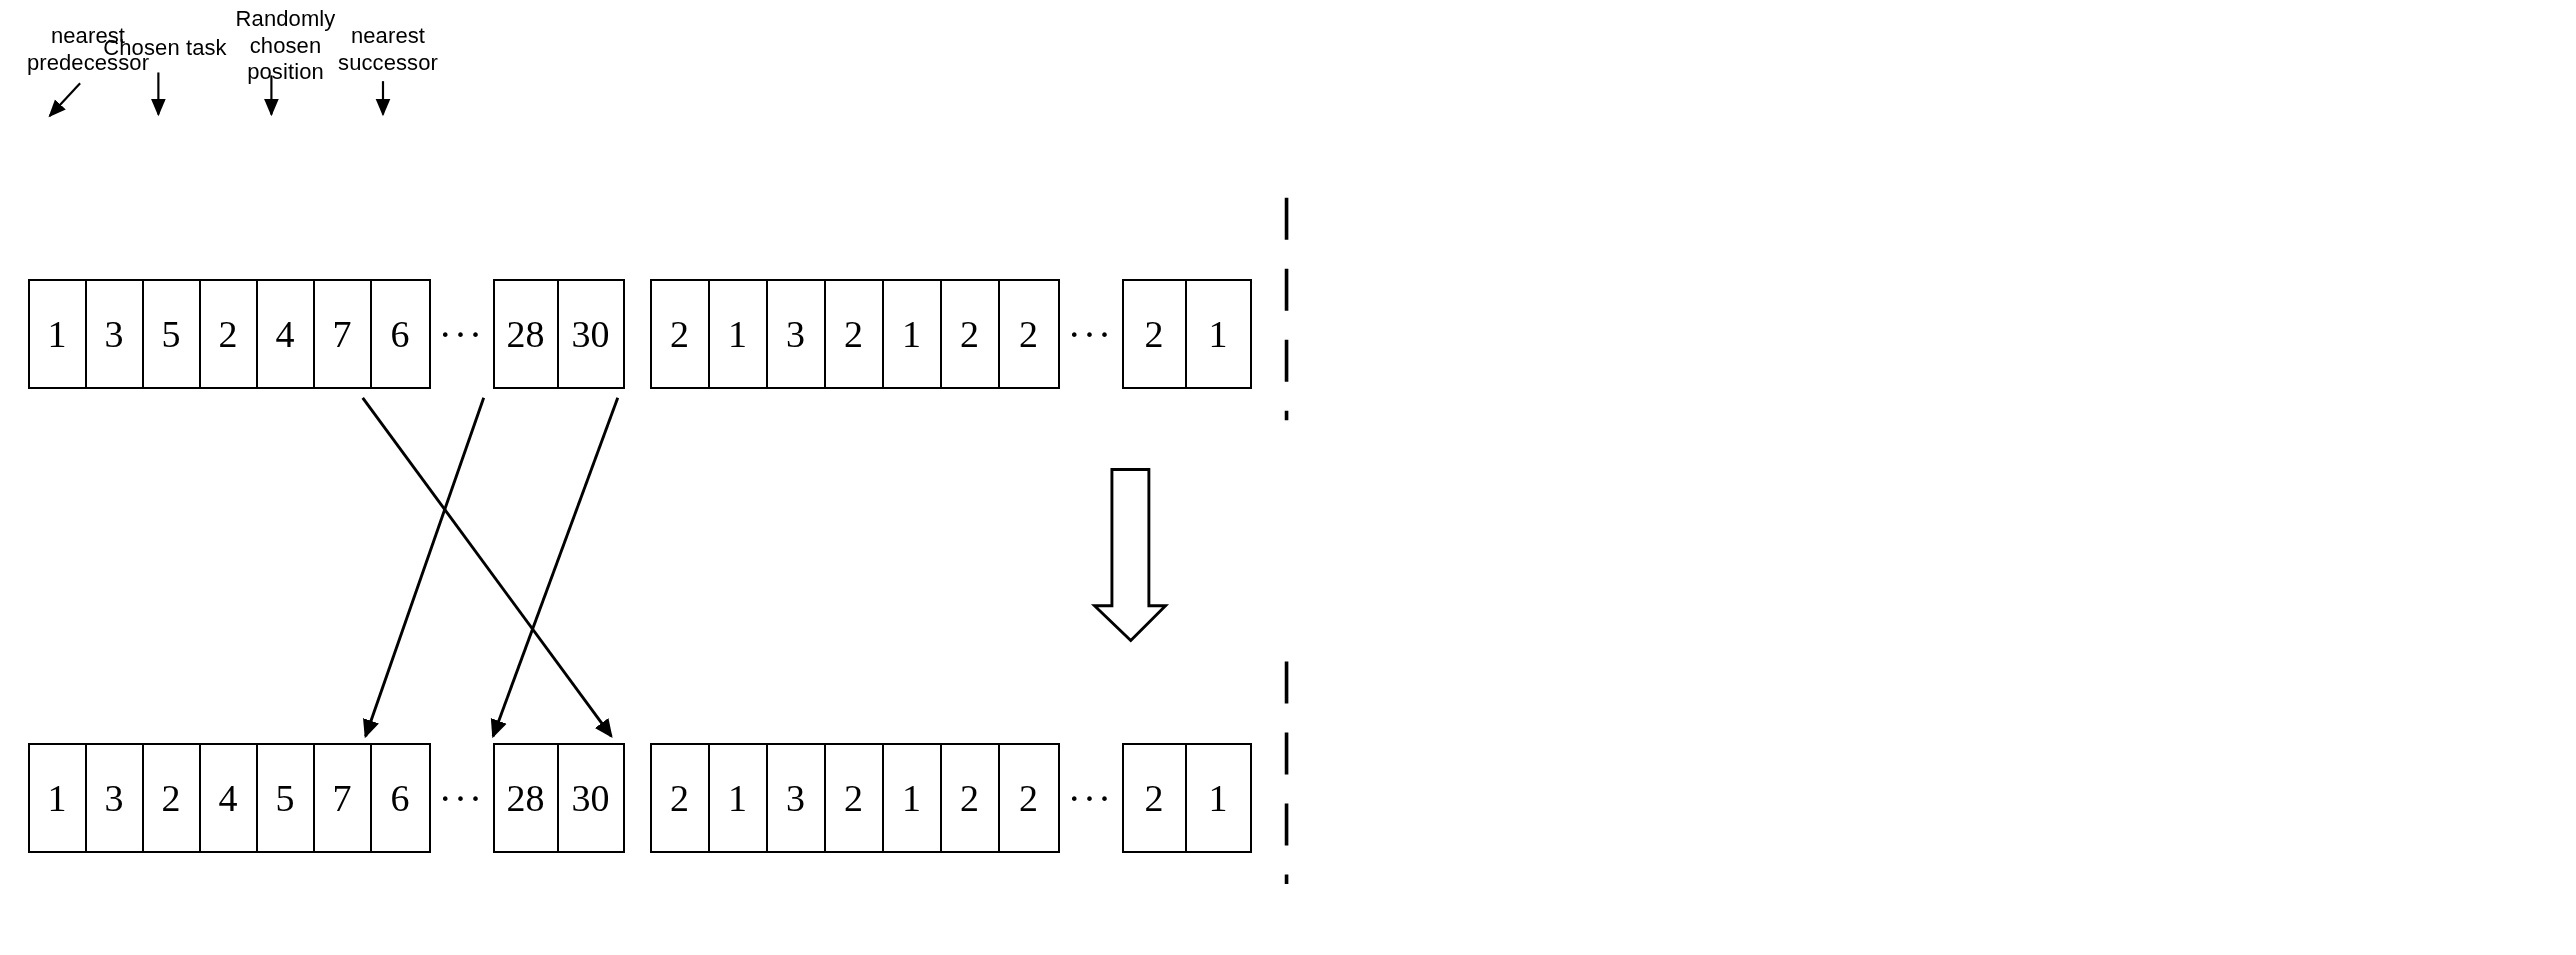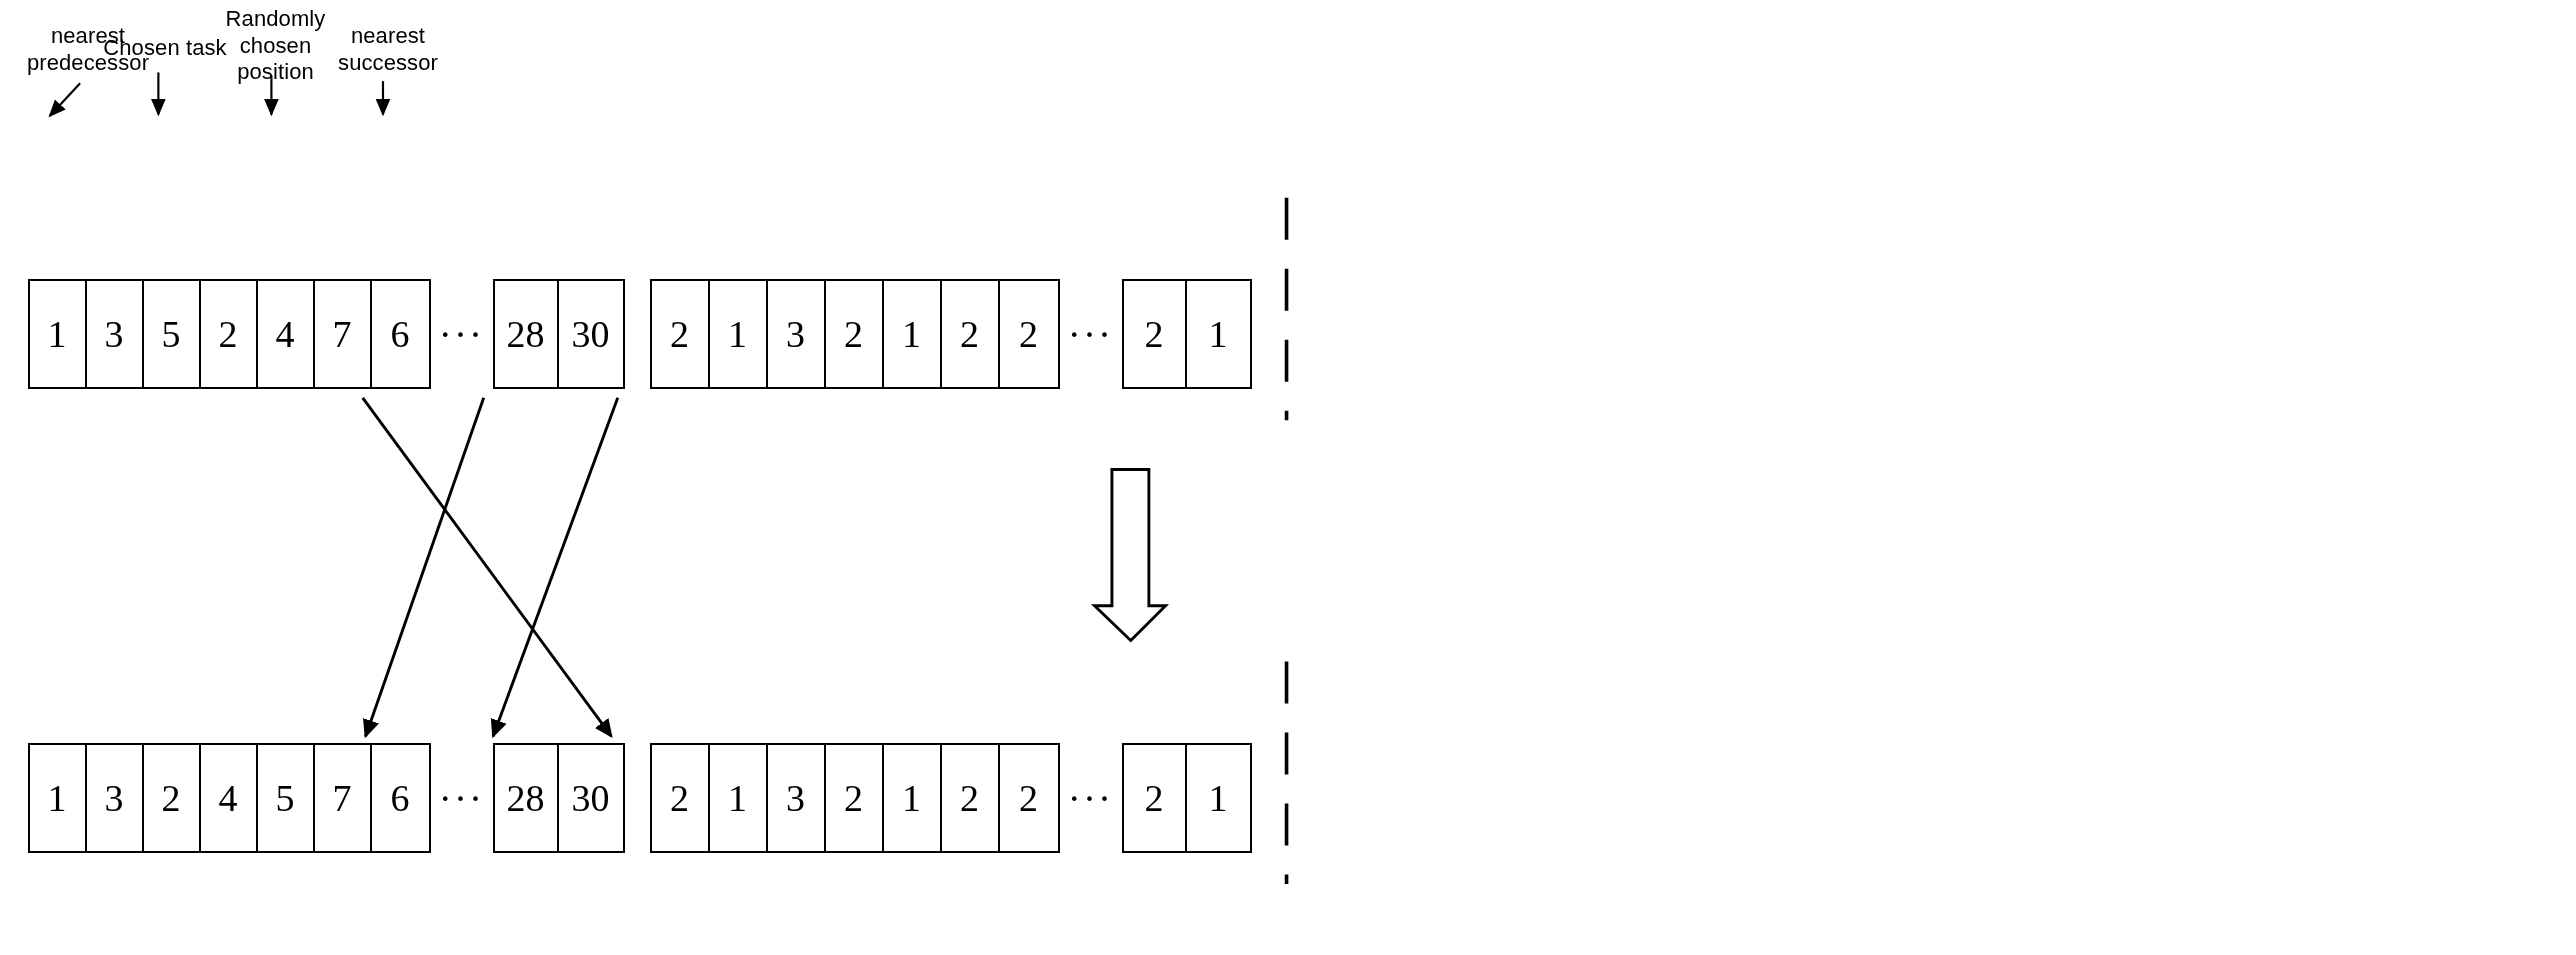--- a/index.html
+++ b/index.html
@@ -82,21 +82,21 @@
 </head>
 <body>
 
 <div id="canvas">
 
   <div class="anno-label" style="left:19px; top:23px; width:138px;">nearest
 predecessor</div>
 
   <div class="anno-label" style="left:96px; top:35px; width:138px;">Chosen task</div>
 
-  <div class="anno-label" style="left:209px; top:5.8px; width:133px;">Randomly
+  <div class="anno-label" style="left:219px; top:5.8px; width:133px;">Randomly
 chosen
 position</div>
 
   <div class="anno-label" style="left:319px; top:23px; width:138px;">nearest
 successor</div>
 
   <div class="row" style="left:27.5px; top:279px;">
 
     <div class="group" style="height:110px;">
       <div class="cell" style="width:57px;">1</div>

